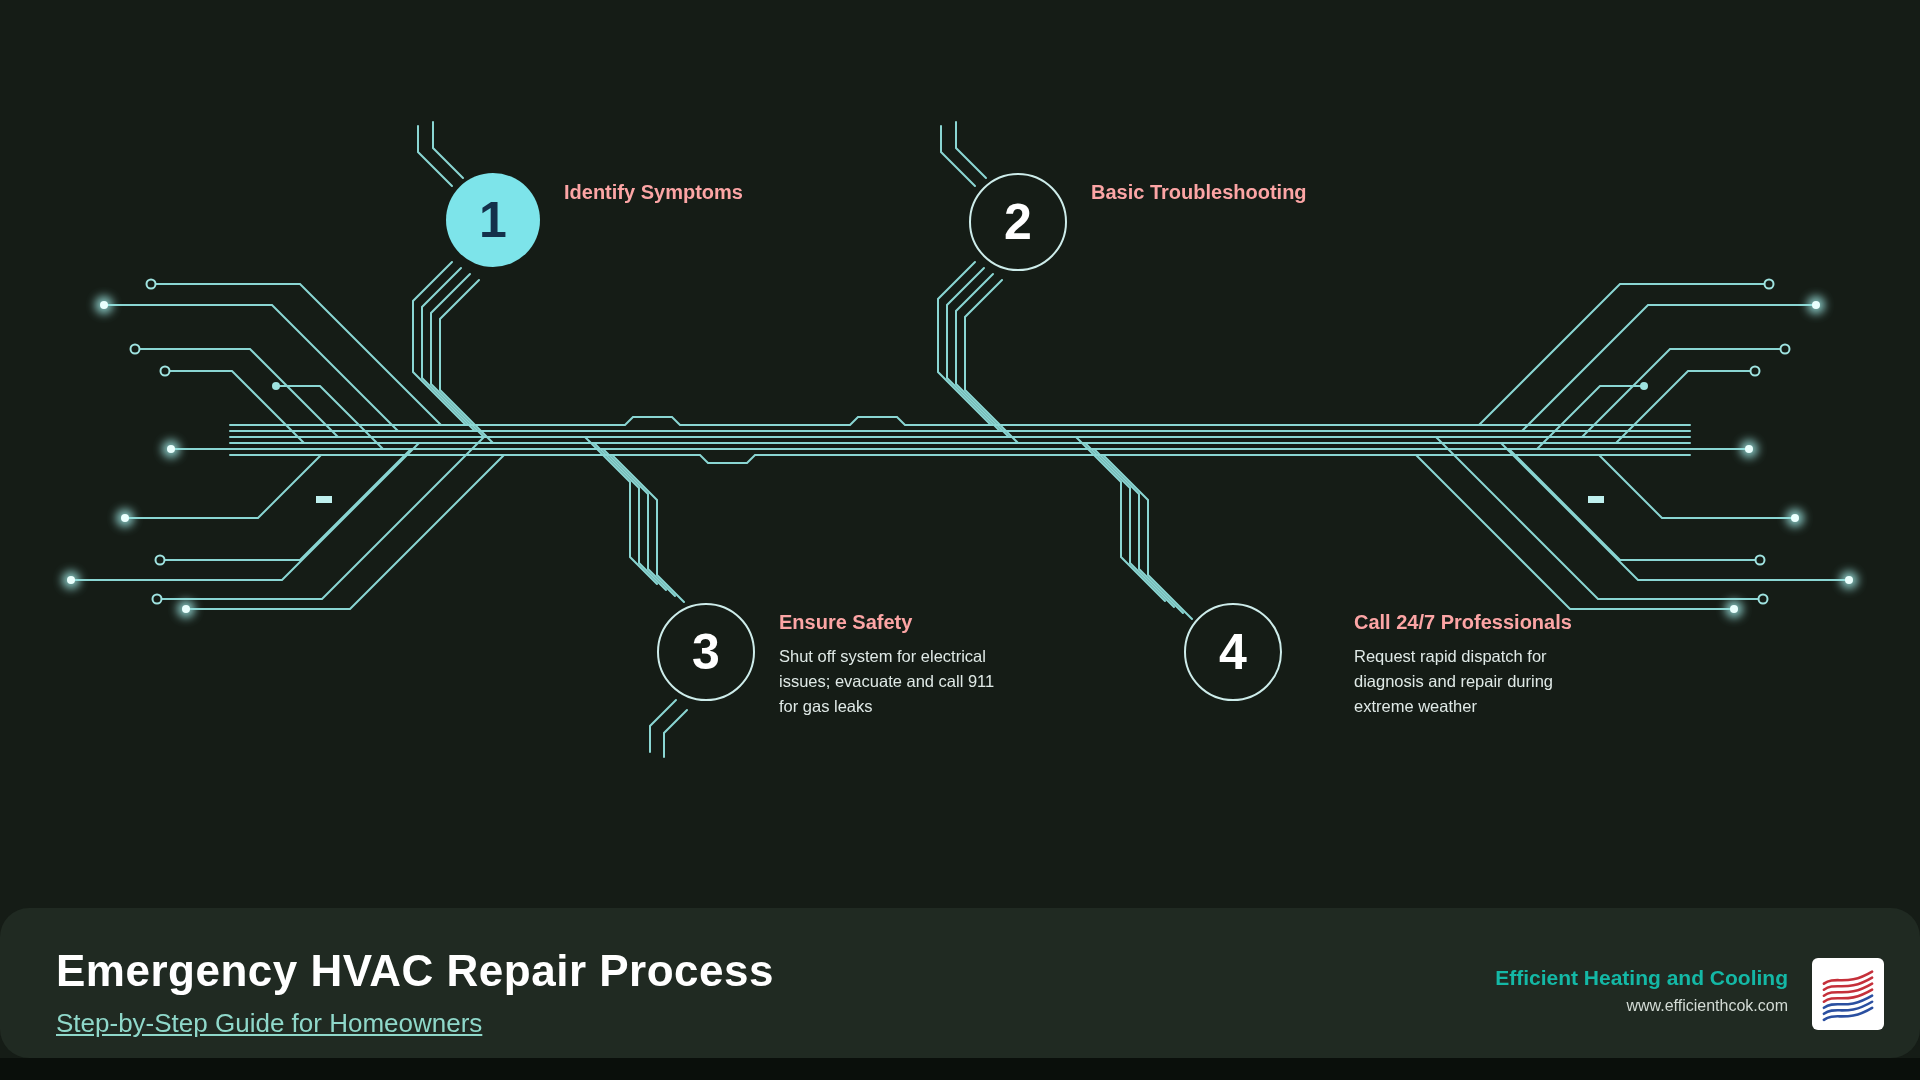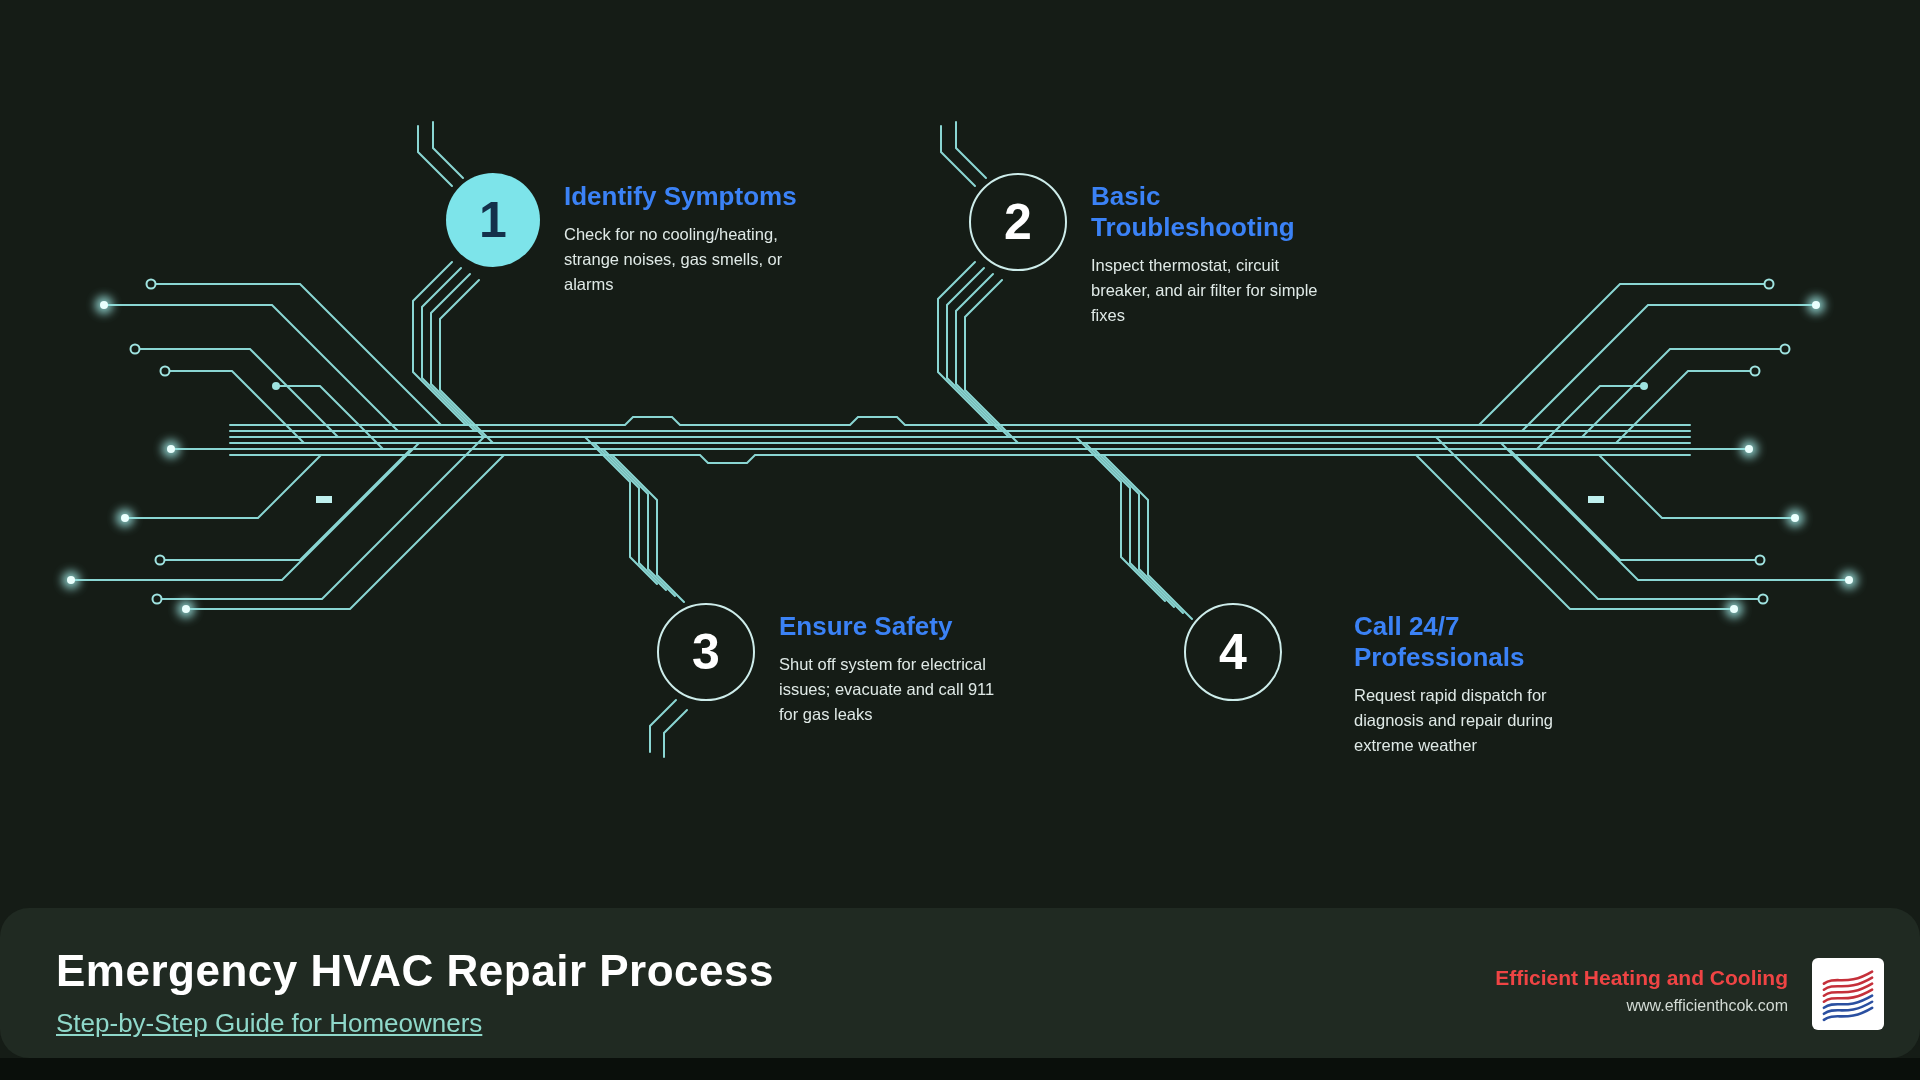--- a/index.html
+++ b/index.html
@@ -12,33 +12,33 @@
   
   .step{position:absolute;display:flex;align-items:flex-start;gap:24px;z-index:5;}
   .badge{
     width:94px;height:94px;border-radius:50%;flex:0 0 auto;
     display:flex;align-items:center;justify-content:center;
     font-weight:bold;font-size:50px;line-height:1;
   }
   .badge.filled{background:#7de4ea;color:#14304a;}
   .badge.outline{background:#151c16;border:2.5px solid #cdecea;color:#ffffff;}
   .step-text{padding-top:8px;}
-  .step-title{color:#3b82f6;font-weight:bold;font-size:26px;margin:0 0 10px 0;}
+  .step-title{color:#fca5a5;font-weight:bold;font-size:20px;margin:0 0 10px 0;}
   .step-desc{color:#dfe9e6;font-size:16.5px;line-height:1.5;margin:0;}
   .step-1{left:446px;top:173px;} .step-1 .step-text{width:236px;}
   .step-2{left:969px;top:173px;} .step-2 .step-text{width:248px;}
   .step-3{left:657px;top:603px;} .step-3 .step-text{width:228px;}
   .step-4{left:1184px;top:603px;} .step-4 .step-text{width:232px;margin-left:48px;}
   
   .footer{position:absolute;left:0;top:908px;width:1920px;height:150px;background:#202a22;z-index:4;border-radius:29px;}
   .bottom-strip{position:absolute;left:0;top:1058px;width:1920px;height:22px;background:#0a0f0b;z-index:4;}
   .footer-title{position:absolute;left:56px;top:38px;font-size:44px;font-weight:bold;color:#ffffff;letter-spacing:.5px;}
   .footer-sub{position:absolute;left:56px;top:100px;font-size:26px;color:#8fd8ca;text-decoration:underline;}
   .footer-brand{position:absolute;right:132px;top:58px;text-align:right;}
-  .footer-company{color:#ef4444;font-weight:bold;font-size:21px;}
+  .footer-company{color:#14b8a6;font-weight:bold;font-size:21px;}
   .footer-site{color:#d3dbd5;font-size:16px;margin-top:7px;}
   .logo{
     position:absolute;right:36px;top:50px;width:72px;height:72px;
     background:#ffffff;border-radius:6px;display:flex;align-items:center;justify-content:center;
   }
 </style>
 </head>
 <body>
 
 <svg class="circuit" width="1920" height="1080" viewBox="0 0 1920 1080">
@@ -161,31 +161,29 @@
     </g>
   </g>
 </svg>
 
 <div class="step step-1">
   <div class="badge filled">
     <span>1</span>
   </div>
   <div class="step-text">
     <p class="step-title">Identify Symptoms</p>
-    <p class="step-desc">Check for no cooling/heating, strange noises, gas smells, or alarms</p>
   </div>
 </div>
 
 <div class="step step-2">
   <div class="badge outline">
     <span>2</span>
   </div>
   <div class="step-text">
     <p class="step-title">Basic Troubleshooting</p>
-    <p class="step-desc">Inspect thermostat, circuit breaker, and air filter for simple fixes</p>
   </div>
 </div>
 
 <div class="step step-3">
   <div class="badge outline">
     <span>3</span>
   </div>
   <div class="step-text">
     <p class="step-title">Ensure Safety</p>
     <p class="step-desc">Shut off system for electrical issues; evacuate and call 911 for gas leaks</p>

